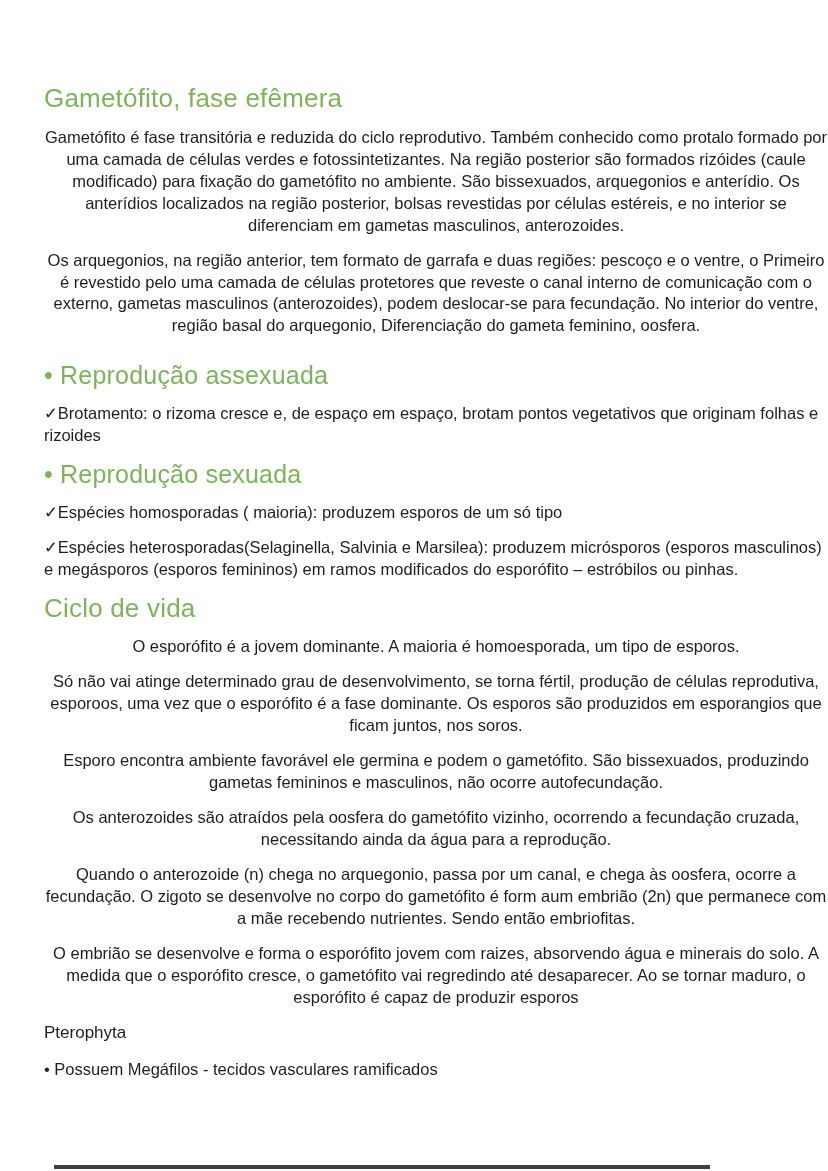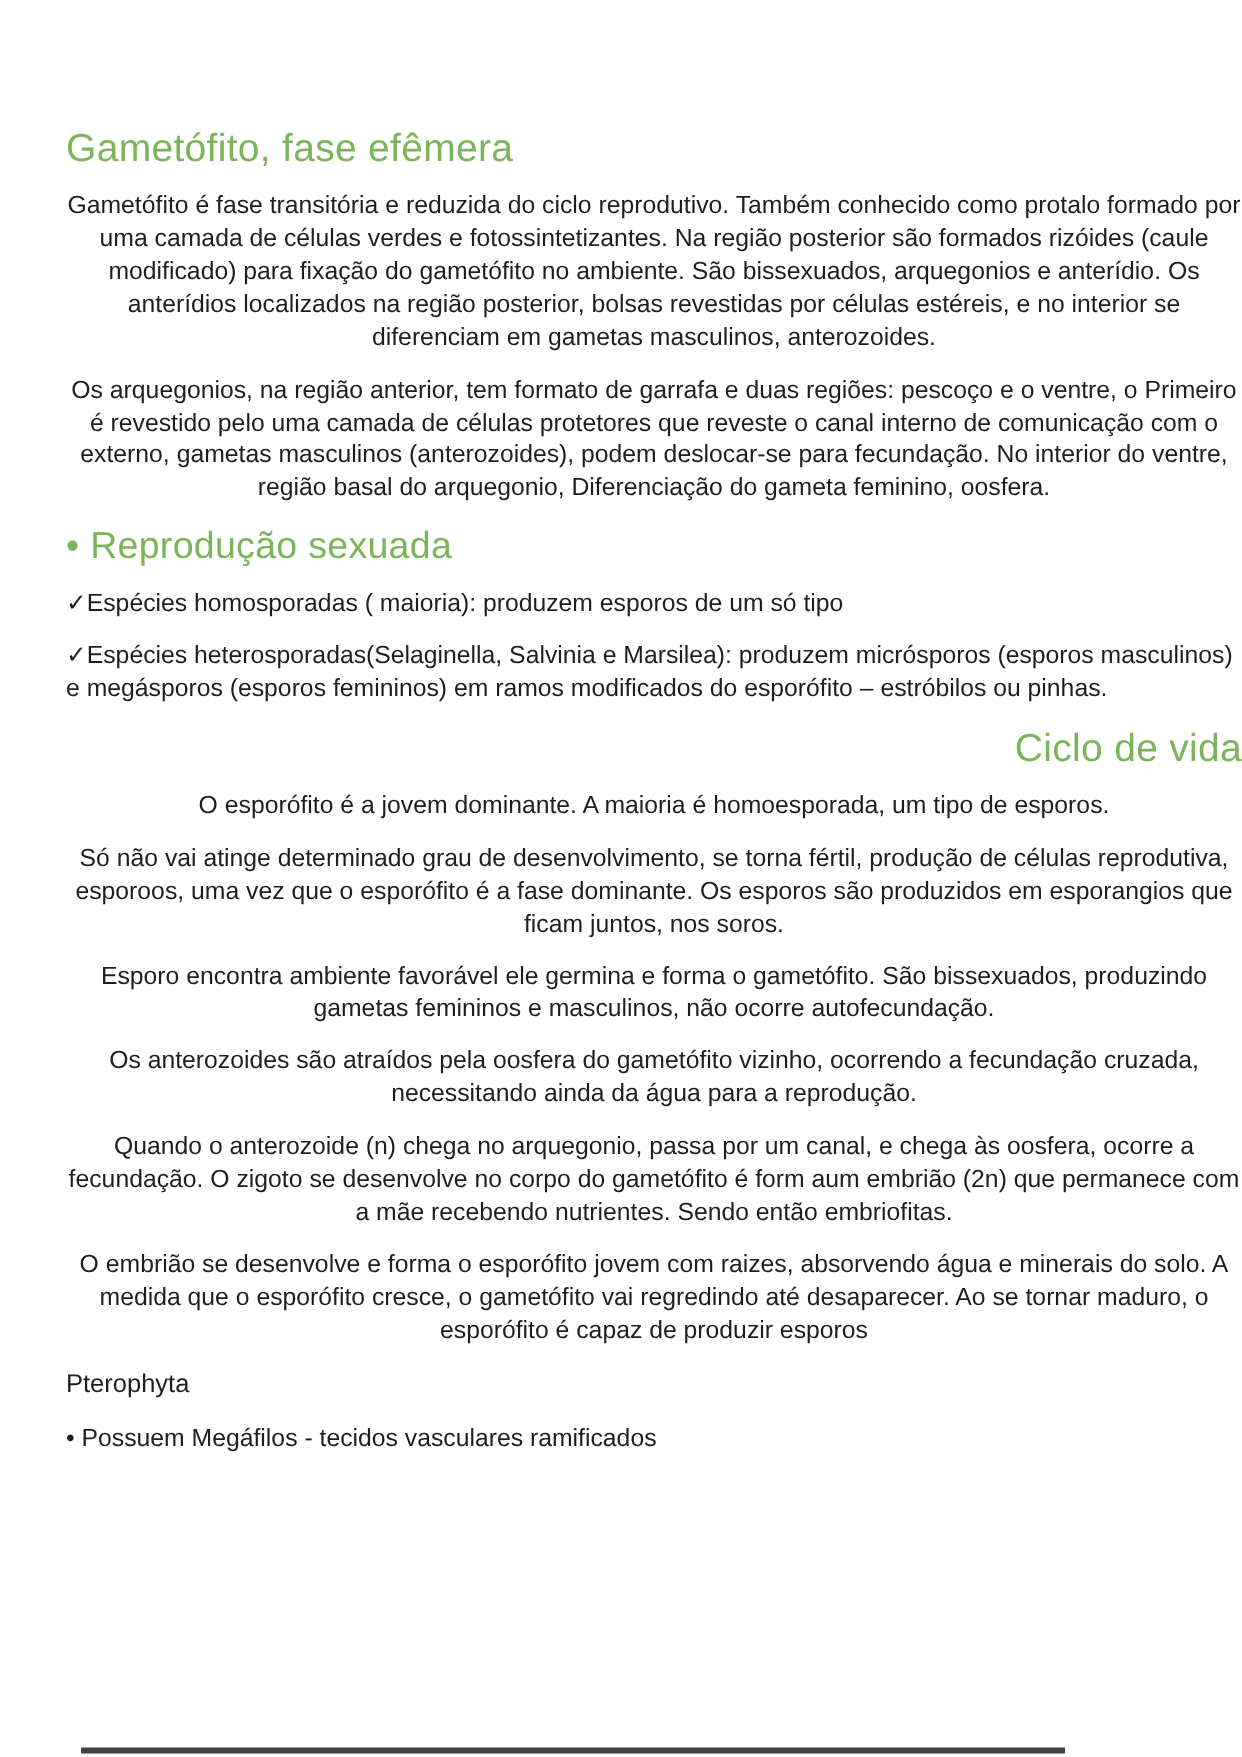--- a/index.html
+++ b/index.html
@@ -30,21 +30,20 @@
     font-size: 25px;
   }
   .h-green.space-above {
     margin-top: 24px;
   }
   .h-green.small-space-above {
     margin-top: 6px;
   }
   .h-green.tight-above {
     margin-top: 4px;
-    text-align: right;
   }
   p.body-text {
     font-size: 16.5px;
     line-height: 1.33;
     margin: 0 0 13px 0;
     text-align: center;
   }
   p.check-item {
     font-size: 16.5px;
     line-height: 1.33;
@@ -74,32 +73,36 @@
 <body>
 
 <div class="page">
 
   <section>
     <h1 class="h-green">Gametófito, fase efêmera</h1>
     <p class="body-text">Gametófito é fase transitória e reduzida do ciclo reprodutivo. Também conhecido como protalo formado por uma camada de células verdes e fotossintetizantes. Na região posterior são formados rizóides (caule modificado) para fixação do gametófito no ambiente. São bissexuados, arquegonios e anterídio. Os anterídios localizados na região posterior, bolsas revestidas por células estéreis, e no interior se diferenciam em gametas masculinos, anterozoides.</p>
     <p class="body-text">Os arquegonios, na região anterior, tem formato de garrafa e duas regiões: pescoço e o ventre, o Primeiro é revestido pelo uma camada de células protetores que reveste o canal interno de comunicação com o externo, gametas masculinos (anterozoides), podem deslocar-se para fecundação. No interior do ventre, região basal do arquegonio, Diferenciação do gameta feminino, oosfera.</p>
   </section>
 
+  <section>
+    <h2 class="h-green sub space-above">• Reprodução assexuada</h2>
+    <p class="check-item">✓Brotamento: o rizoma cresce e, de espaço em espaço, brotam pontos vegetativos que originam folhas e rizoides</p>
+  </section>
 
   <section>
     <h2 class="h-green sub small-space-above">• Reprodução sexuada</h2>
     <p class="check-item">✓Espécies homosporadas ( maioria): produzem esporos de um só tipo</p>
     <p class="check-item">✓Espécies heterosporadas(Selaginella, Salvinia e Marsilea): produzem micrósporos (esporos masculinos) e megásporos (esporos femininos) em ramos modificados do esporófito – estróbilos ou pinhas.</p>
   </section>
 
   <section>
     <h1 class="h-green tight-above">Ciclo de vida</h1>
     <p class="body-text">O esporófito é a jovem dominante. A maioria é homoesporada, um tipo de esporos.</p>
     <p class="body-text">Só não vai atinge determinado grau de desenvolvimento,  se torna fértil, produção de células reprodutiva, esporoos, uma vez que o esporófito é a fase dominante. Os esporos são produzidos em esporangios que ficam juntos, nos soros.</p>
-    <p class="body-text">Esporo encontra ambiente favorável ele germina e forma o gametófito. São bissexuados, produzindo gametas femininos e masculinos, não ocorre autofecundação.</p>
+    <p class="body-text">Esporo encontra ambiente favorável ele germina e podem o gametófito. São bissexuados, produzindo gametas femininos e masculinos, não ocorre autofecundação.</p>
     <p class="body-text">Os anterozoides são atraídos pela oosfera do gametófito vizinho, ocorrendo a fecundação cruzada, necessitando ainda da água para a reprodução.</p>
     <p class="body-text">Quando o anterozoide (n) chega no arquegonio, passa por um canal, e chega às oosfera, ocorre a fecundação. O zigoto se desenvolve no corpo do gametófito é form aum embrião (2n) que permanece com a mãe recebendo nutrientes. Sendo então embriofitas.</p>
     <p class="body-text">O embrião se desenvolve e forma o esporófito jovem com raizes, absorvendo água e minerais do solo. A medida que o esporófito cresce, o gametófito vai regredindo até desaparecer. Ao se tornar maduro, o esporófito é capaz de produzir esporos</p>
   </section>
 
   <section>
     <div class="bold-subhead">Pterophyta</div>
     <p class="bullet-line">• Possuem Megáfilos - tecidos vasculares ramificados</p>
 
   </section>

